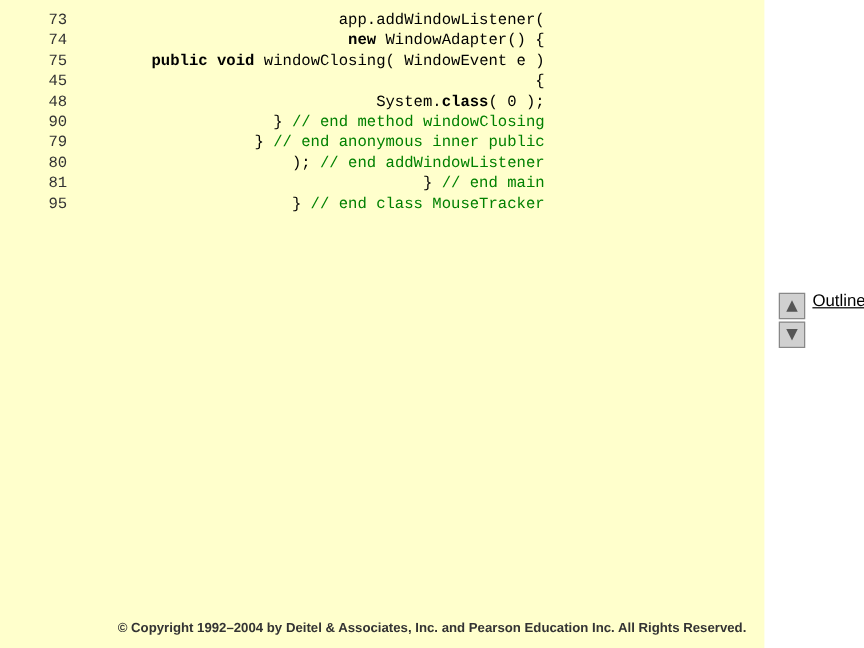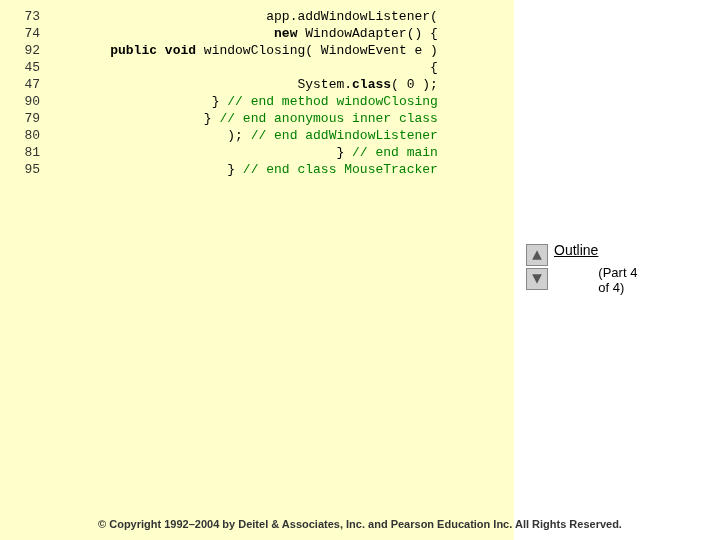--- a/index.html
+++ b/index.html
@@ -18,22 +18,22 @@
     }
 
     .main-container {
       display: flex;
       width: 720px;
       height: 540px;
     }
 
     .code-panel {
       background-color: #ffffcc;
-      padding: 8px 12px;
-      width: 514px;
+      padding: 8px 28px;
+      width: 637px;
       flex-shrink: 0;
     }
 
     .code-table {
       border-collapse: collapse;
       font-family: 'Courier New', Courier, monospace;
       font-size: 13px;
     }
 
     .code-table tr td {
@@ -138,38 +138,38 @@
       <tbody>
         <tr>
           <td class="line-num">73</td>
           <td class="code-line">   app.addWindowListener(</td>
         </tr>
         <tr>
           <td class="line-num">74</td>
           <td class="code-line">      <span class="keyword">new</span> WindowAdapter() {</td>
         </tr>
         <tr>
-          <td class="line-num">92</td>
+          <td class="line-num">75</td>
           <td class="code-line">         <span class="keyword">public void</span> windowClosing( WindowEvent e )</td>
         </tr>
         <tr>
           <td class="line-num">45</td>
           <td class="code-line">         {</td>
         </tr>
         <tr>
-          <td class="line-num">47</td>
+          <td class="line-num">48</td>
           <td class="code-line">            System.<span style="font-weight:bold;">class</span>( 0 );</td>
         </tr>
         <tr>
           <td class="line-num">90</td>
           <td class="code-line">         } <span class="comment">// end method windowClosing</span></td>
         </tr>
         <tr>
           <td class="line-num">79</td>
-          <td class="code-line">      } <span class="comment">// end anonymous inner class</span></td>
+          <td class="code-line">      } <span class="comment">// end anonymous inner public</span></td>
         </tr>
         <tr>
           <td class="line-num">80</td>
           <td class="code-line">   ); <span class="comment">// end addWindowListener</span></td>
         </tr>
         <tr>
           <td class="line-num">81</td>
           <td class="code-line">   } <span class="comment">// end main</span></td>
         </tr>
         <tr>

